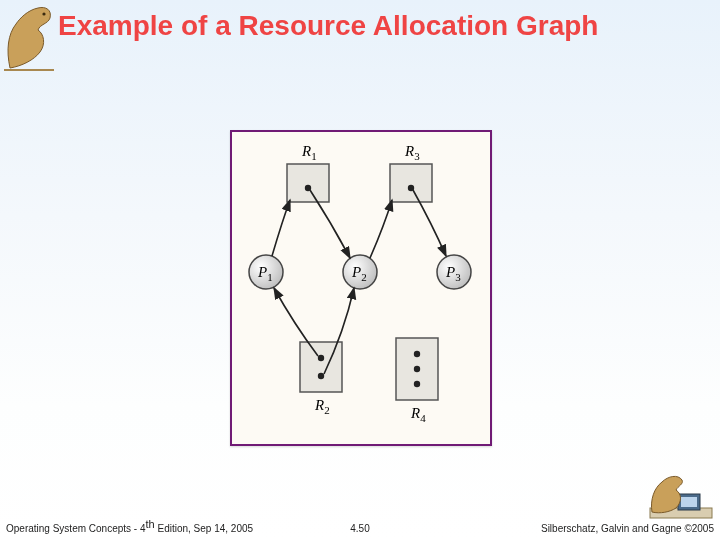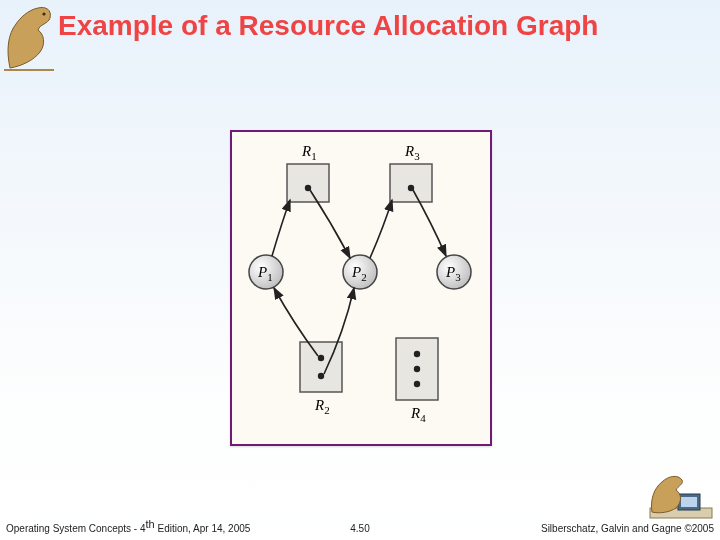--- a/index.html
+++ b/index.html
@@ -190,16 +190,16 @@
 
     <path class="edge" d="M181,58 Q200,92 214,124" marker-end="url(#ah)"></path>
 
     <path class="edge" d="M86,224 Q62,192 42,156" marker-end="url(#ah)"></path>
 
     <path class="edge" d="M92,242 Q112,200 122,156" marker-end="url(#ah)"></path>
   </svg>
 </div>
 
 <div class="footer-left">
-  <span>Operating System Concepts - 4</span><sup>th</sup><span> Edition, Apr 14, 2005</span>
+  <span>Operating System Concepts - 4</span><sup>th</sup><span> Edition, Sep 14, 2005</span>
 </div>
 <div class="footer-center">4.50</div>
 <div class="footer-right">Silberschatz, Galvin and Gagne ©2005</div>
 
 </body></html>

